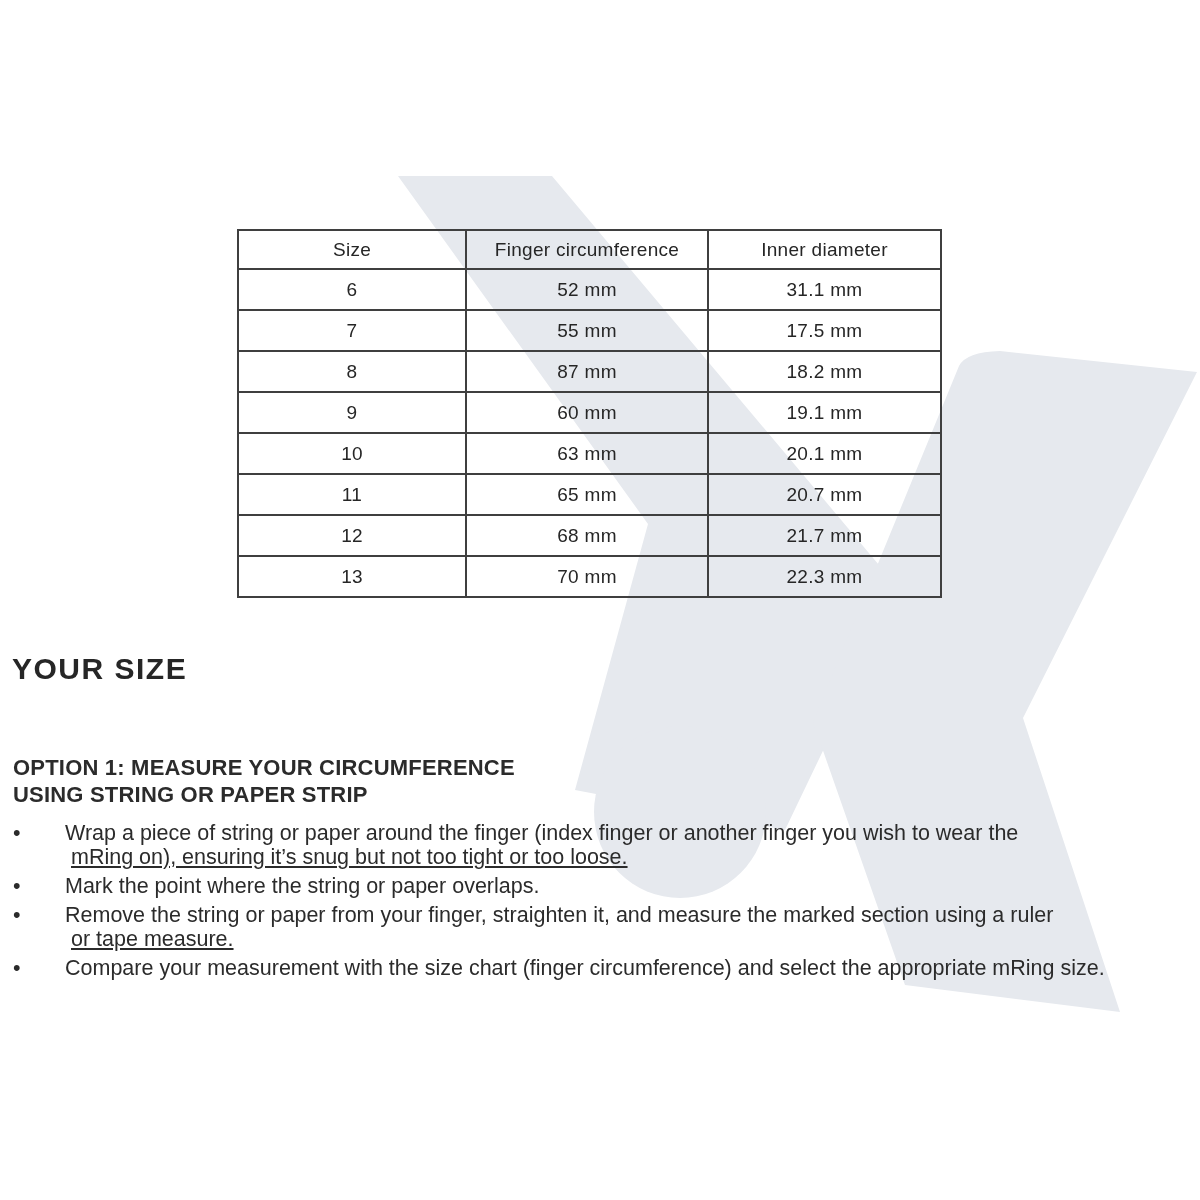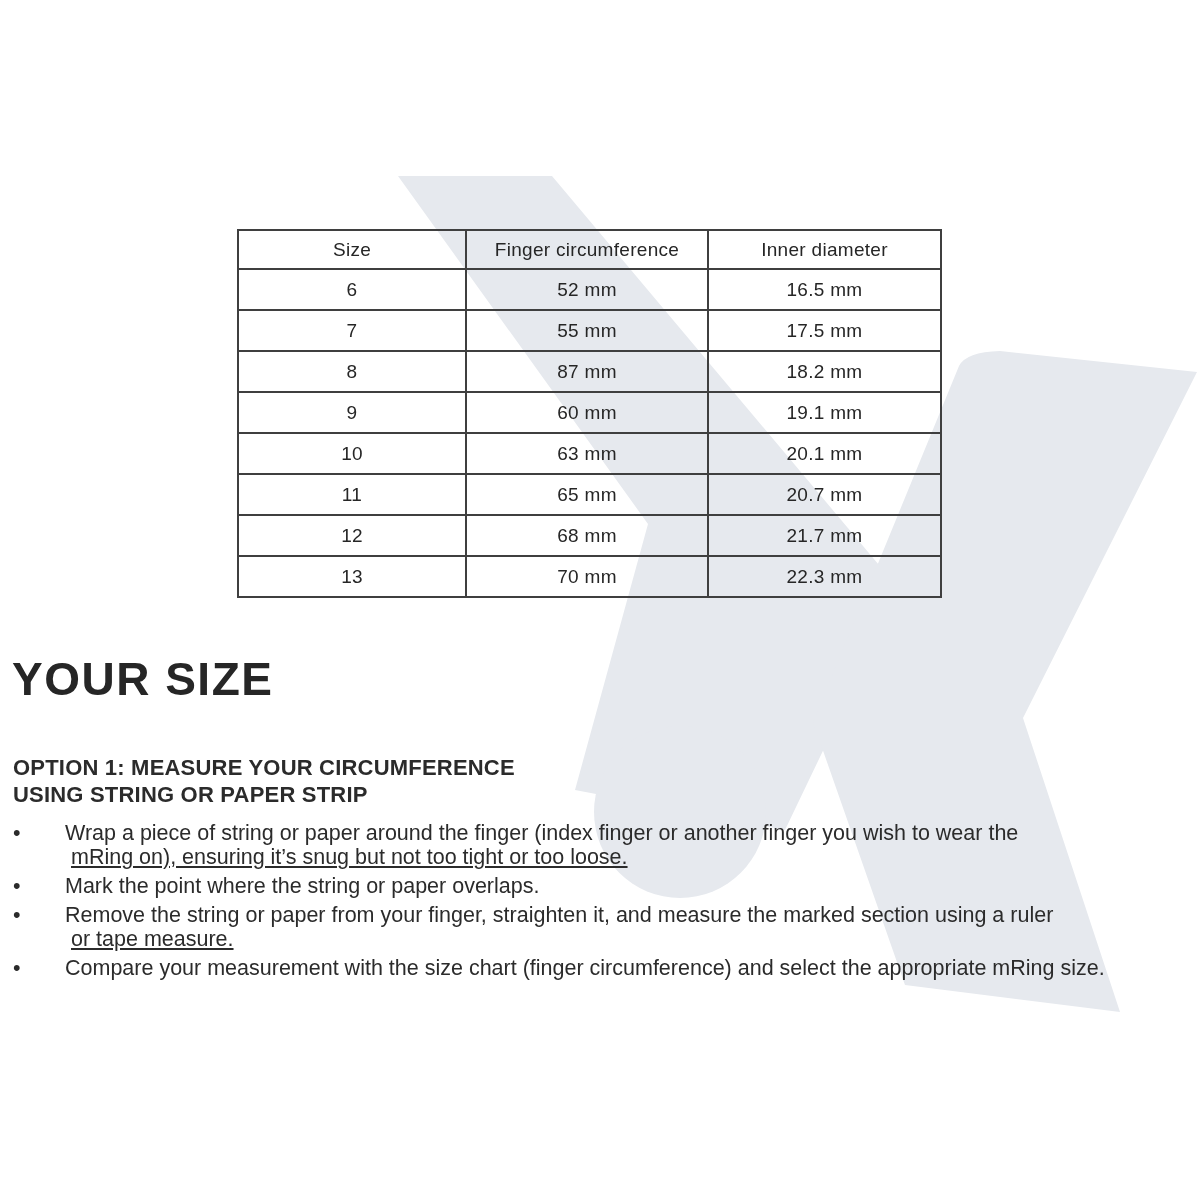--- a/index.html
+++ b/index.html
@@ -19,21 +19,21 @@
   table.size-chart col.c3{width:233px}
   table.size-chart th, table.size-chart td{
     border:2px solid #3f3f3f;text-align:center;vertical-align:middle;
     font-size:19px;font-weight:400;color:#262626;letter-spacing:0.3px;
     padding:0;background:transparent;
   }
   table.size-chart th{height:37px;font-weight:400;}
   table.size-chart td{height:39px;}
 
   .page-title{
-    position:absolute;left:12px;top:652px;font-size:46px;font-weight:700;
+    position:absolute;left:12px;top:652px;font-size:30px;font-weight:700;
     letter-spacing:1.5px;color:#262626;white-space:nowrap;
   }
   .subtitle{
     position:absolute;left:13px;top:703px;font-size:22px;font-weight:700;
     color:#2b2b2b;white-space:nowrap;letter-spacing:0.2px;
   }
   .option-heading{
     position:absolute;left:13px;top:754px;font-size:22px;font-weight:700;
     line-height:27px;color:#2b2b2b;letter-spacing:0.2px;
   }
@@ -70,21 +70,21 @@
         </colgroup>
       <tbody>
           <tr>
         <th>Size</th>
         <th>Finger circumference</th>
         <th>Inner diameter</th>
       </tr>
       <tr>
         <td>6</td>
         <td>52 mm</td>
-        <td>16.5 mm</td>
+        <td>31.1 mm</td>
       </tr>
       <tr>
         <td>7</td>
         <td>55 mm</td>
         <td>17.5 mm</td>
       </tr>
       <tr>
         <td>8</td>
         <td>87 mm</td>
         <td>18.2 mm</td>

